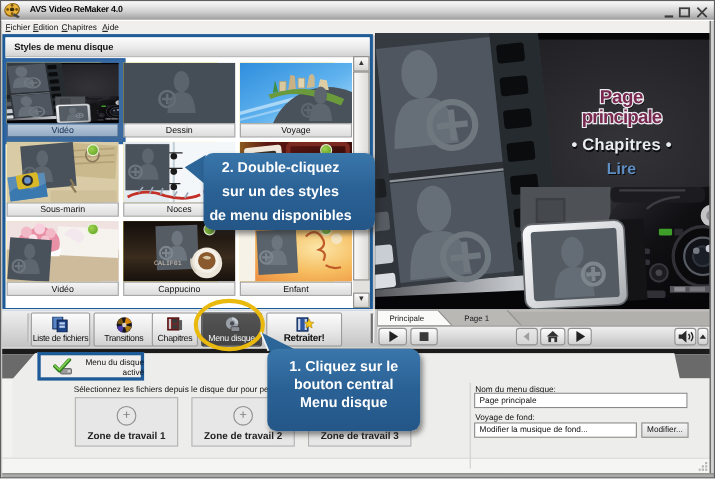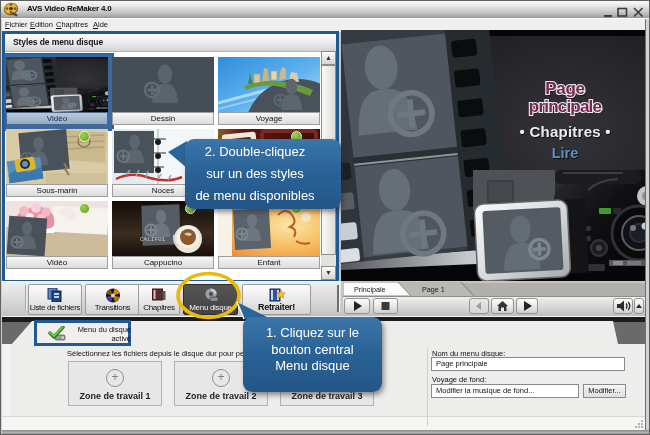--- a/index.html
+++ b/index.html
@@ -60,21 +60,21 @@
   border:1px solid #b3b3b3;box-sizing:border-box;text-align:center;}
 .zone .plus{position:absolute;left:50%;top:7px;transform:translateX(-50%);
   width:16px;height:16px;border:1.5px solid #909090;border-radius:50%;color:#808080;
   font-size:12px;line-height:15px;}
 .zone .zl{position:absolute;bottom:4px;left:0;right:0;font-size:9px;font-weight:bold;color:#222;}
 .flab{position:absolute;font-size:7.5px;color:#111;}
 .finp{position:absolute;height:13px;background:#fff;border:1px solid #8a8a8a;
   font-size:7.5px;color:#111;line-height:12px;padding-left:4px;box-sizing:border-box;}
 
 .co{position:absolute;background:linear-gradient(#3a76aa,#2a6195 50%,#245687);border-radius:9px;
-  color:#fff;font-weight:normal;font-size:13px;text-align:center;
+  color:#fff;font-weight:bold;font-size:13px;text-align:center;
   box-shadow:2px 3px 5px rgba(40,40,40,.5);}
 
 #frame{left:0;top:0;width:650px;height:435px;border:1px solid #5f5f5f;box-sizing:border-box;pointer-events:none;}
 </style></head>
 <body>
 <div id="w">
   <svg width="0" height="0" style="position:absolute">
     <defs>
       <symbol id="scene" viewBox="0 0 305 251" preserveAspectRatio="none">
 <rect width="309" height="251" fill="url(#pvbg)"></rect>

